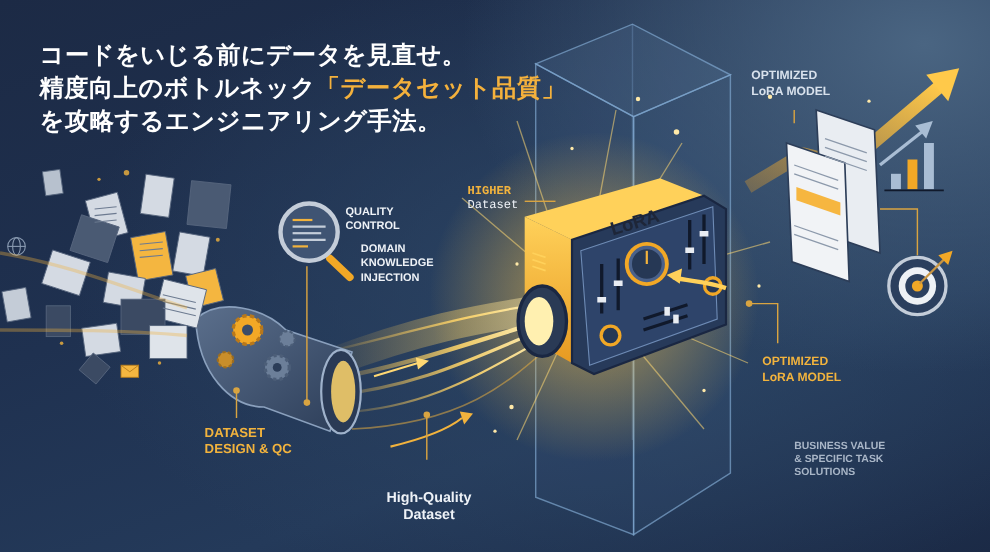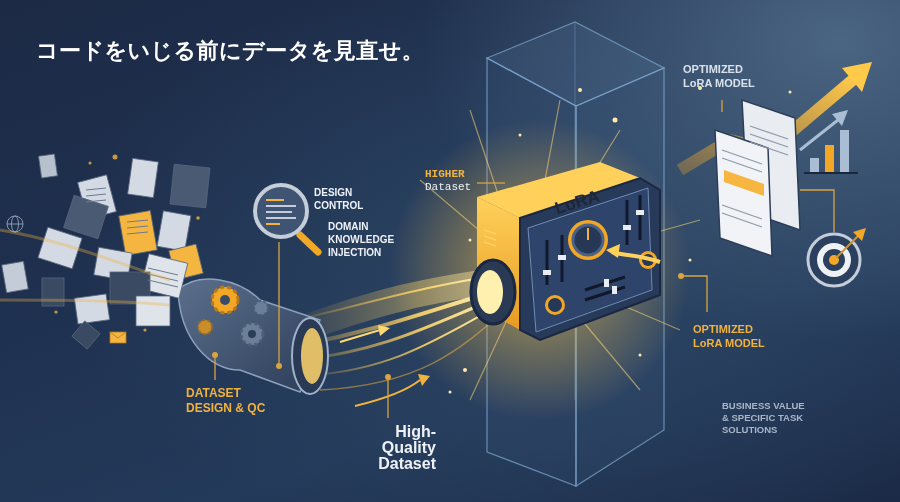--- a/index.html
+++ b/index.html
@@ -266,24 +266,26 @@
         <circle cx="450" cy="392" r="1.5"></circle>
         <circle cx="640" cy="355" r="1.5"></circle>
         <circle cx="690" cy="260" r="1.5"></circle>
       <circle cx="520" cy="135" r="1.5"></circle>
         <circle cx="470" cy="240" r="1.5"></circle>
     </g>
   </svg>
 
   <div class="headline">
     <div>コードをいじる前にデータを見直せ。</div>
+    <div><span>精度向上のボトルネック</span><span class="hl">「データセット品質」</span></div>
+    <div>を攻略するエンジニアリング手法。</div>
   </div>
 
   <div class="lbl white" style="left:314px;top:186px;font-size:10px;">
-    <div>DESIGN</div>
+    <div>QUALITY</div>
     <div>CONTROL</div>
   </div>
   <div class="lbl white" style="left:328px;top:220px;font-size:10px;">
     <div>DOMAIN</div>
     <div>KNOWLEDGE</div>
     <div>INJECTION</div>
   </div>
   <div class="lbl" style="left:425px;top:168px;font-size:11px;font-family:Liberation Mono, monospace;">
     <div style="color:#f2b33d">HIGHER</div>
     <div style="color:#eef2f7;font-weight:normal">Dataset</div>
@@ -298,18 +300,18 @@
   </div>
   <div class="lbl grey" style="left:722px;top:354px;font-size:9.5px;line-height:12px;margin-top:46px;">
     <div>BUSINESS VALUE</div>
     <div>&amp; SPECIFIC TASK</div>
     <div>SOLUTIONS</div>
   </div>
   <div class="lbl gold" style="left:186px;top:386px;font-size:12px;line-height:15px;">
     <div>DATASET</div>
     <div>DESIGN &amp; QC</div>
   </div>
-  <div class="lbl white" style="left:344px;top:424px;font-size:16px;line-height:16px;text-align:right;width:92px;">
+  <div class="lbl white" style="left:344px;top:444px;font-size:13px;line-height:16px;text-align:center;width:92px;">
     <div>High-Quality</div>
     <div>Dataset</div>
   </div>
 
 </div>
 
 </body></html>

